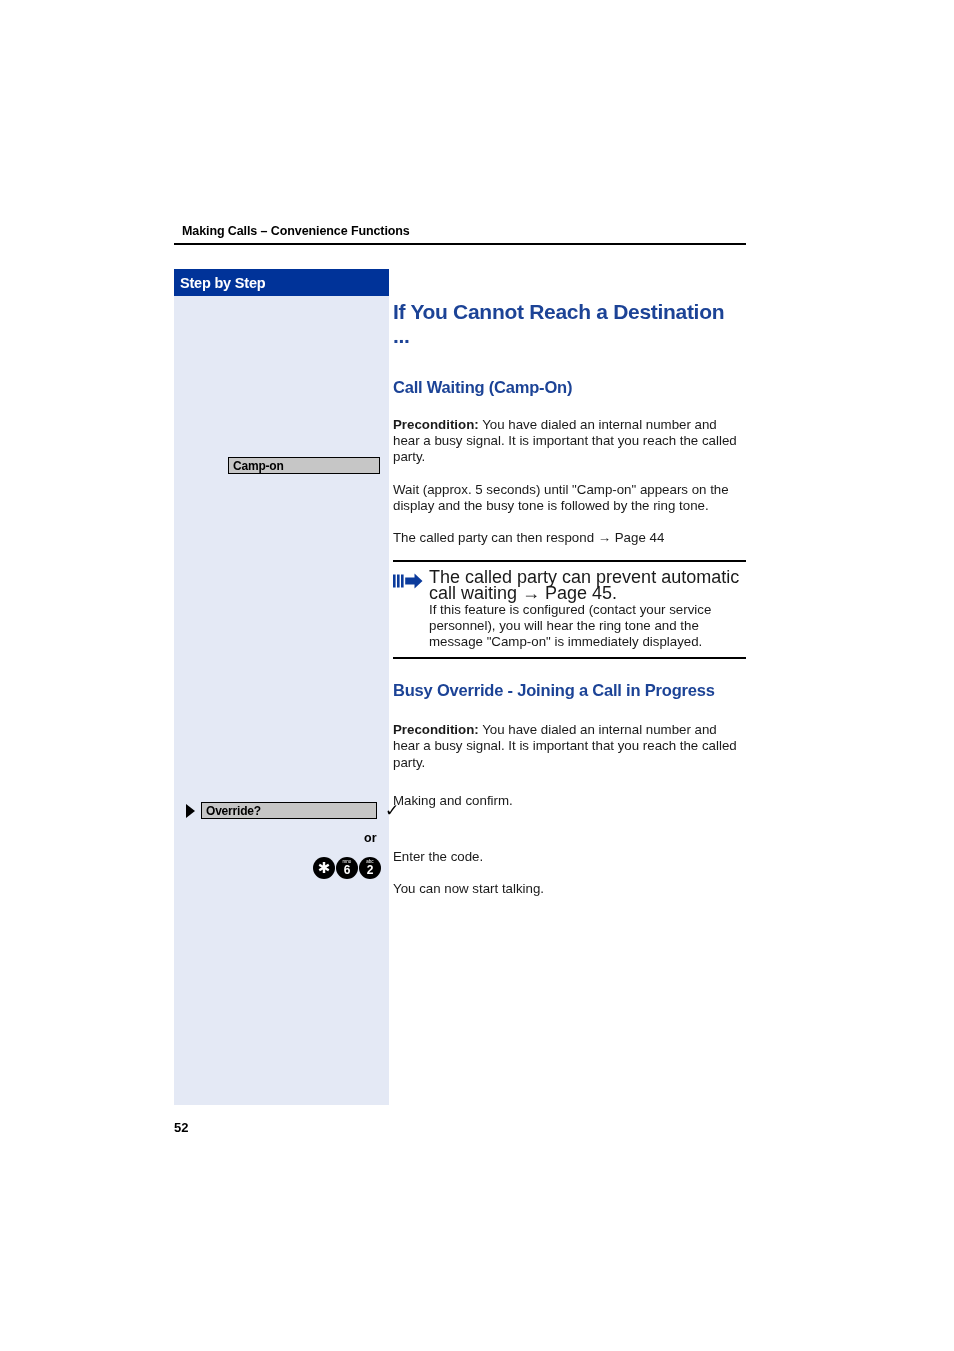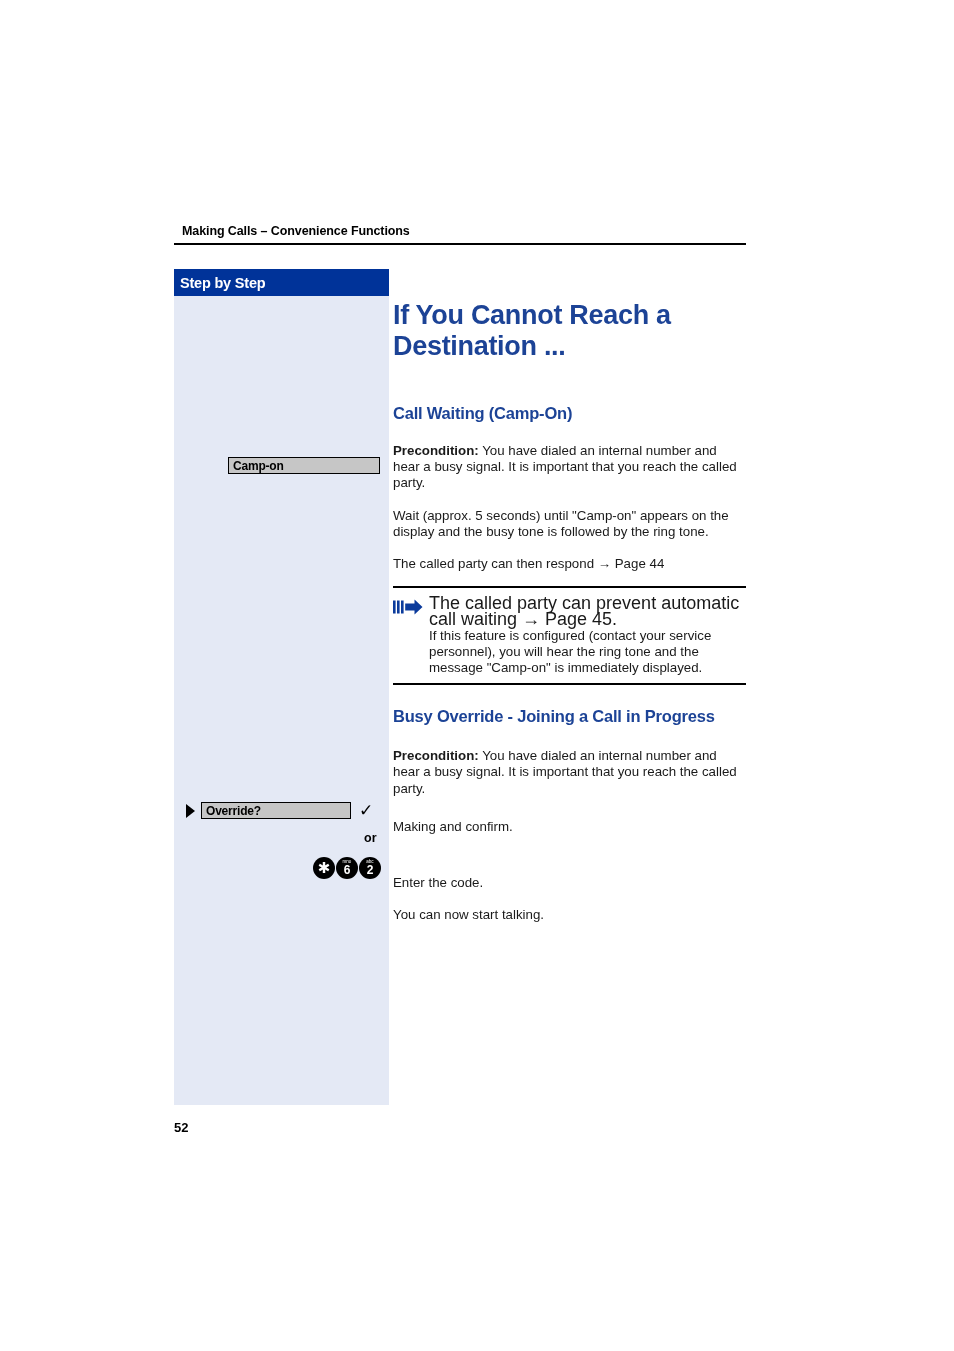--- a/index.html
+++ b/index.html
@@ -143,24 +143,24 @@
   }
 
   
   #main {
     position: absolute;
     left: 393px;
     top: 300px;
     width: 353px;
   }
   h1.doc-title {
-    font-size: 27px;
+    font-size: 21px;
     font-weight: bold;
     color: #1c4396;
-    margin: 0 0 42px 0;
+    margin: 0 0 30px 0;
     letter-spacing: -0.3px;
   }
   h2.sec-title {
     font-size: 16.5px;
     font-weight: bold;
     color: #1c4396;
     margin: 0 0 20px 0;
     letter-spacing: -0.2px;
   }
   h2.sec-title.second {
@@ -221,21 +221,21 @@
   <div id="sidebar-header">
     <span class="sb-title">Step by Step</span>
   </div>
 
   <div class="side-item" style="left: 54px; top: 188px;">
     <div class="display-box" style="width: 152px;">Camp-on</div>
   </div>
 
   <div class="side-item" style="left: 12px; top: 533px;">
     <span class="tri-pointer"></span>
-    <div class="display-box" style="width: 150px;">Override?</div>
+    <div class="display-box" style="width: 176px;">Override?</div>
     <span class="check-mark">✓</span>
   </div>
 
   <span class="or-label" style="left: 190px; top: 562px;">or</span>
 
   <div class="keys" style="left: 139px; top: 588px;">
     <div class="key star">
       <span class="key-sub"></span>
       <span class="key-main">✱</span>
     </div>

